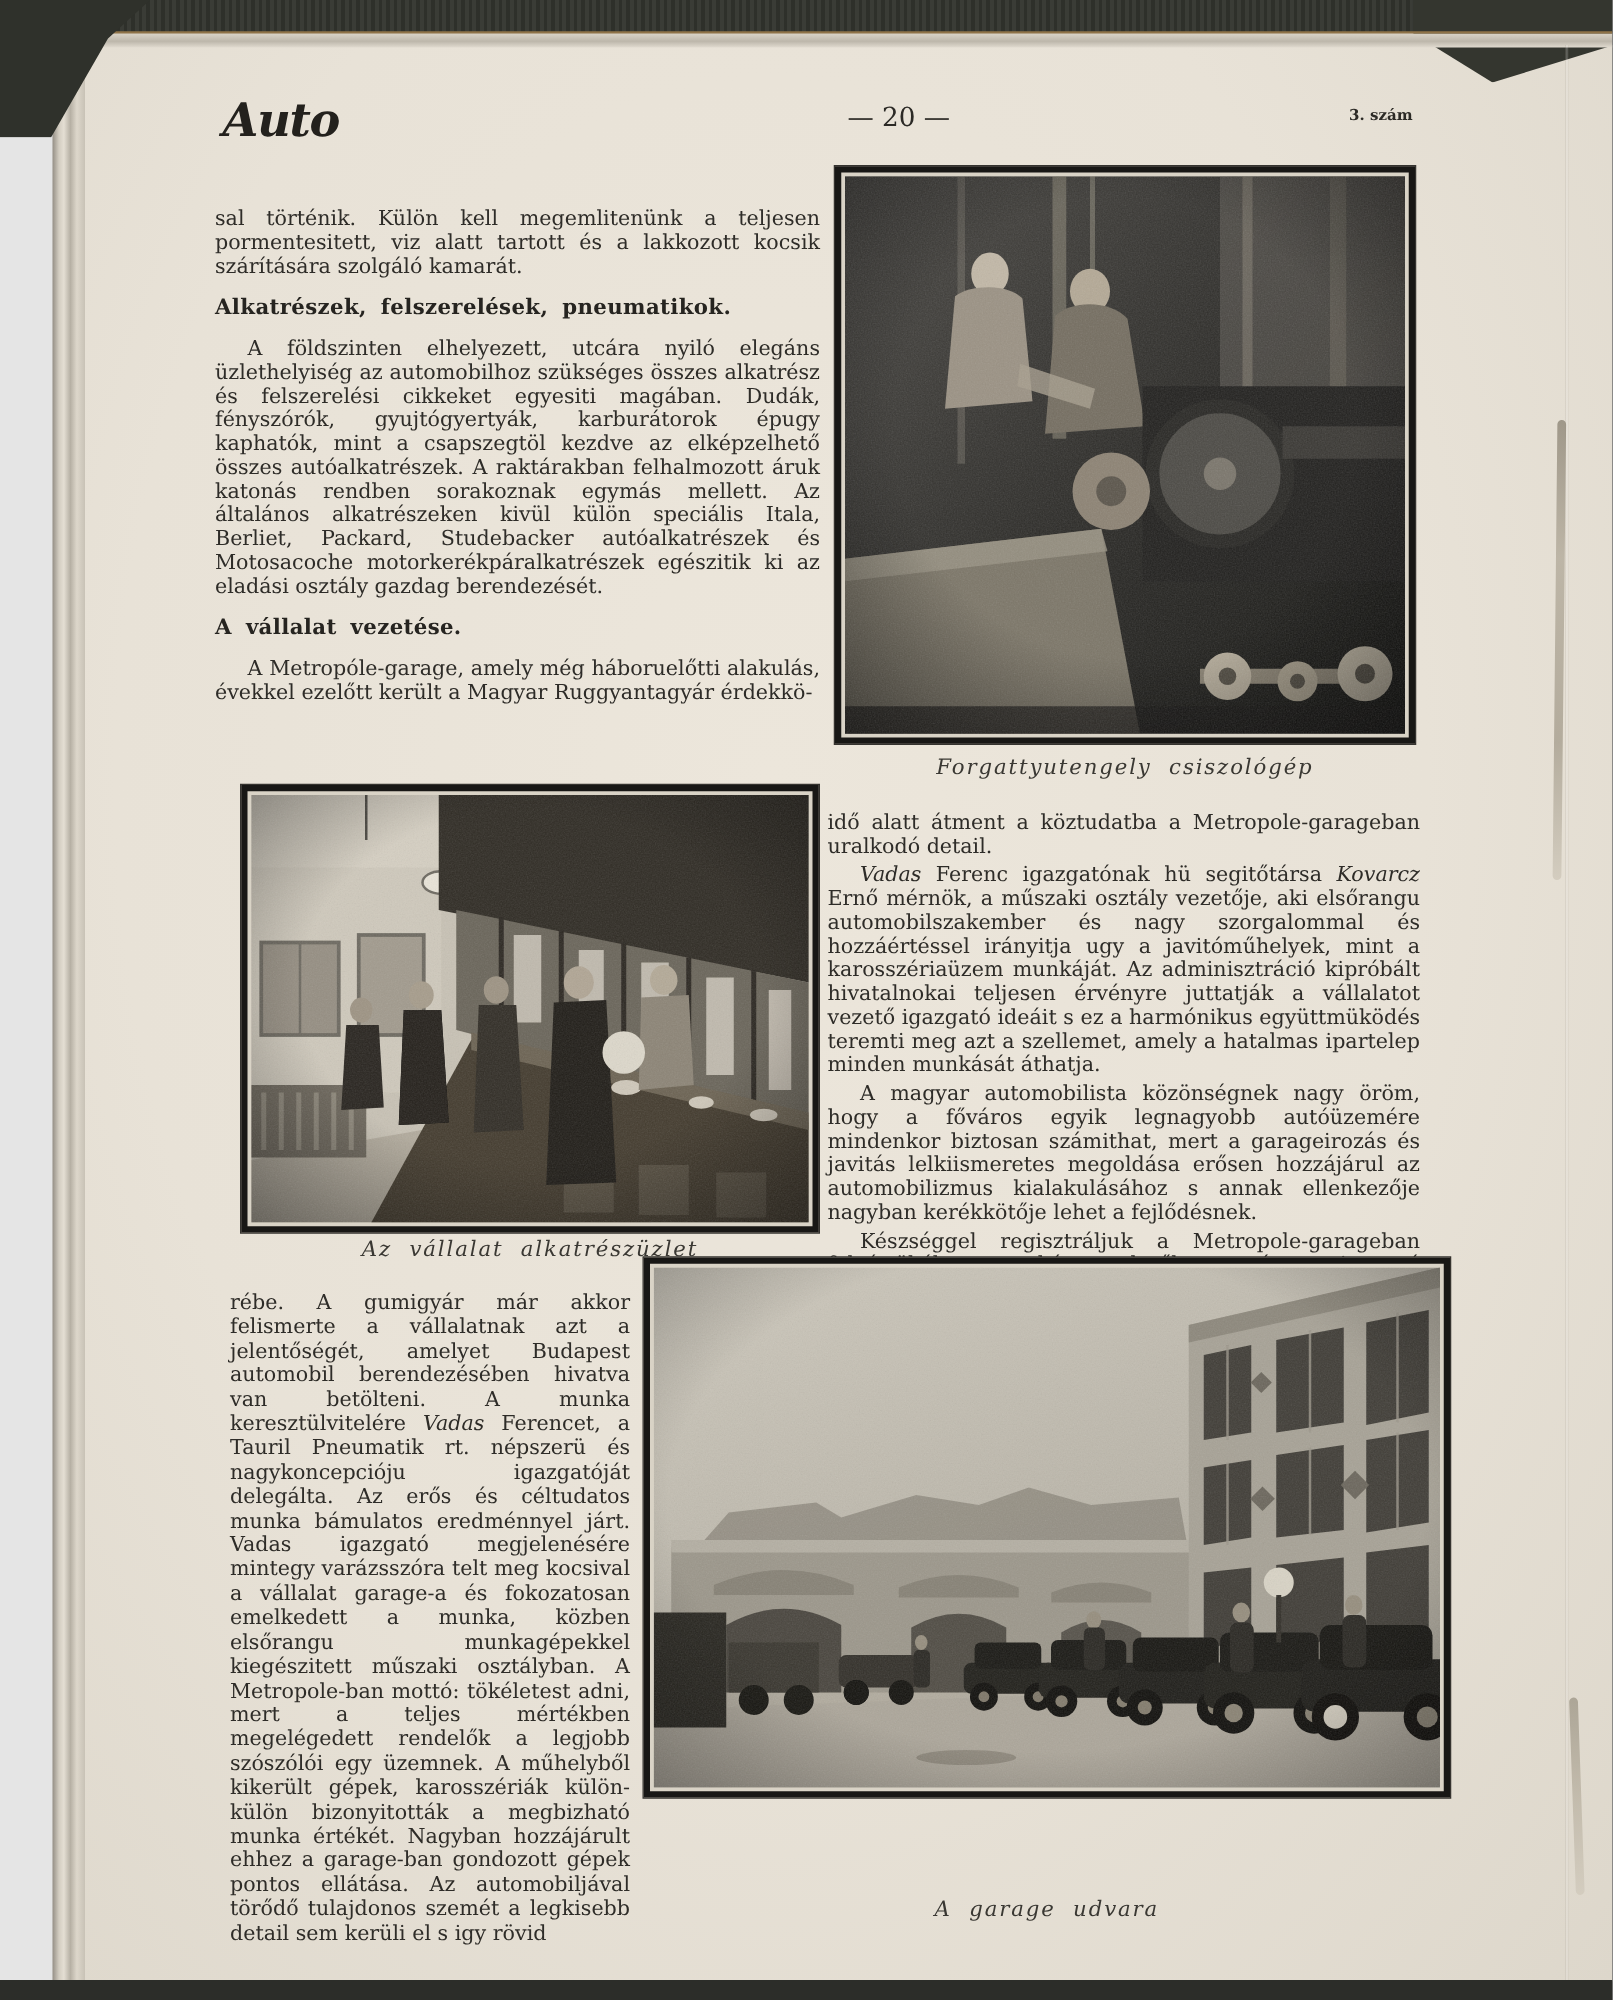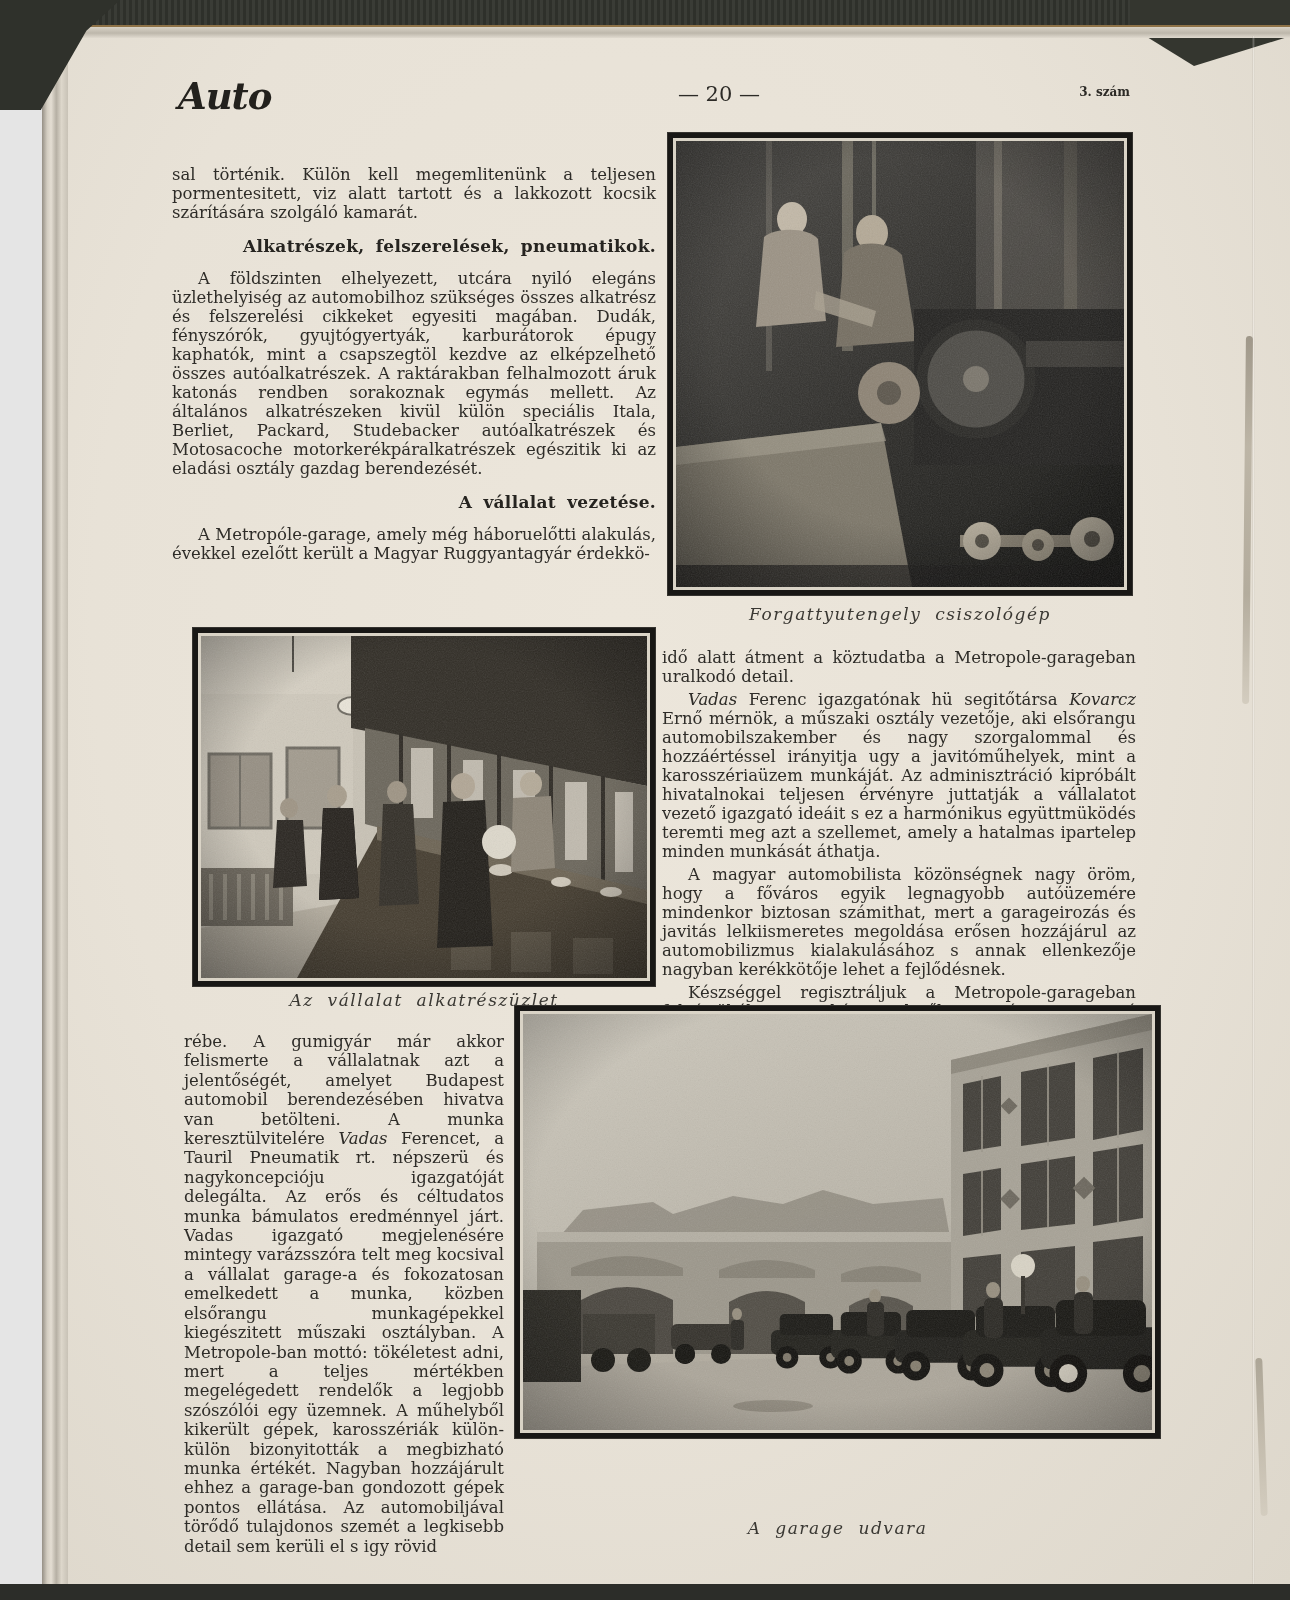--- a/index.html
+++ b/index.html
@@ -31,21 +31,21 @@
   
   .logo{position:absolute;left:178px;top:74px;font-family:"DejaVu Serif","Liberation Serif",serif;
         font-style:italic;font-weight:bold;font-size:37px;letter-spacing:-1px;color:#23211d;}
   .pageno{position:absolute;left:540px;top:82px;width:220px;text-align:right;font-size:21px;color:#2c2a26;}
   .issue{position:absolute;left:1010px;top:85px;width:120px;text-align:right;font-weight:bold;font-size:12px;color:#2c2a26;}
 
   
   .col{position:absolute;font-size:16.5px;line-height:19px;text-align:justify;color:#2e2c28;}
   .col p{margin:0 0 4px 0;text-indent:26px;}
   .col p.first{text-indent:0;}
-  h3.sec{font-size:17px;font-weight:bold;text-align:right;margin:15px 0 13px 0;
+  h3.sec{font-size:17px;font-weight:bold;text-align:left;margin:15px 0 13px 0;
          word-spacing:5px;letter-spacing:.3px;color:#262420;}
   .col-left{left:172px;top:126px;width:484px;margin-top:39px;}
   .col-right{left:662px;top:648px;width:474px;}
   .col-narrow{left:184px;top:1032px;width:320px;line-height:19.4px;}
 
   
   .photo{position:absolute;border:5px solid #181715;background:#d9d3c6;padding:3px;
          box-shadow:0 0 0 1px #35332f;}
   .photo svg{display:block;}
   .ph-machine{left:668px;top:133px;}

